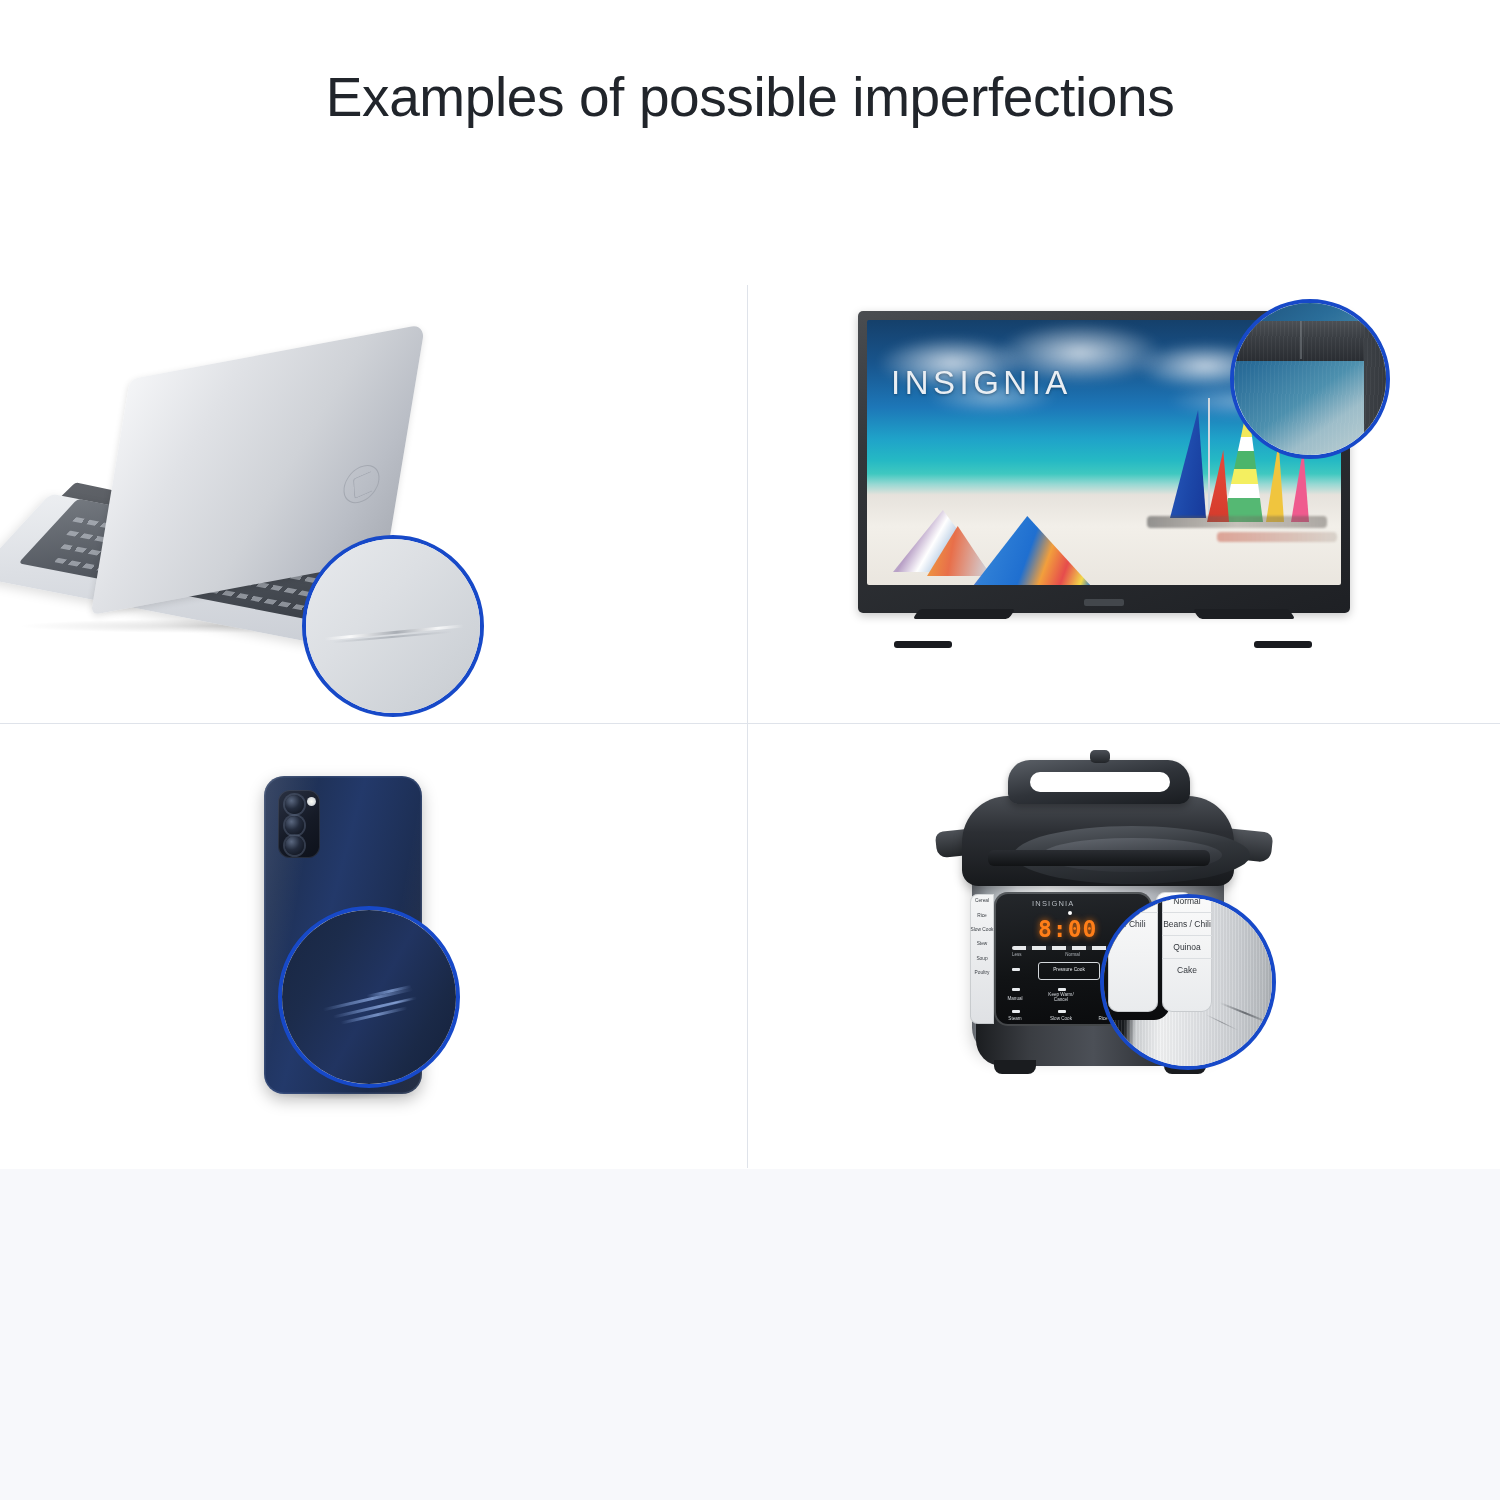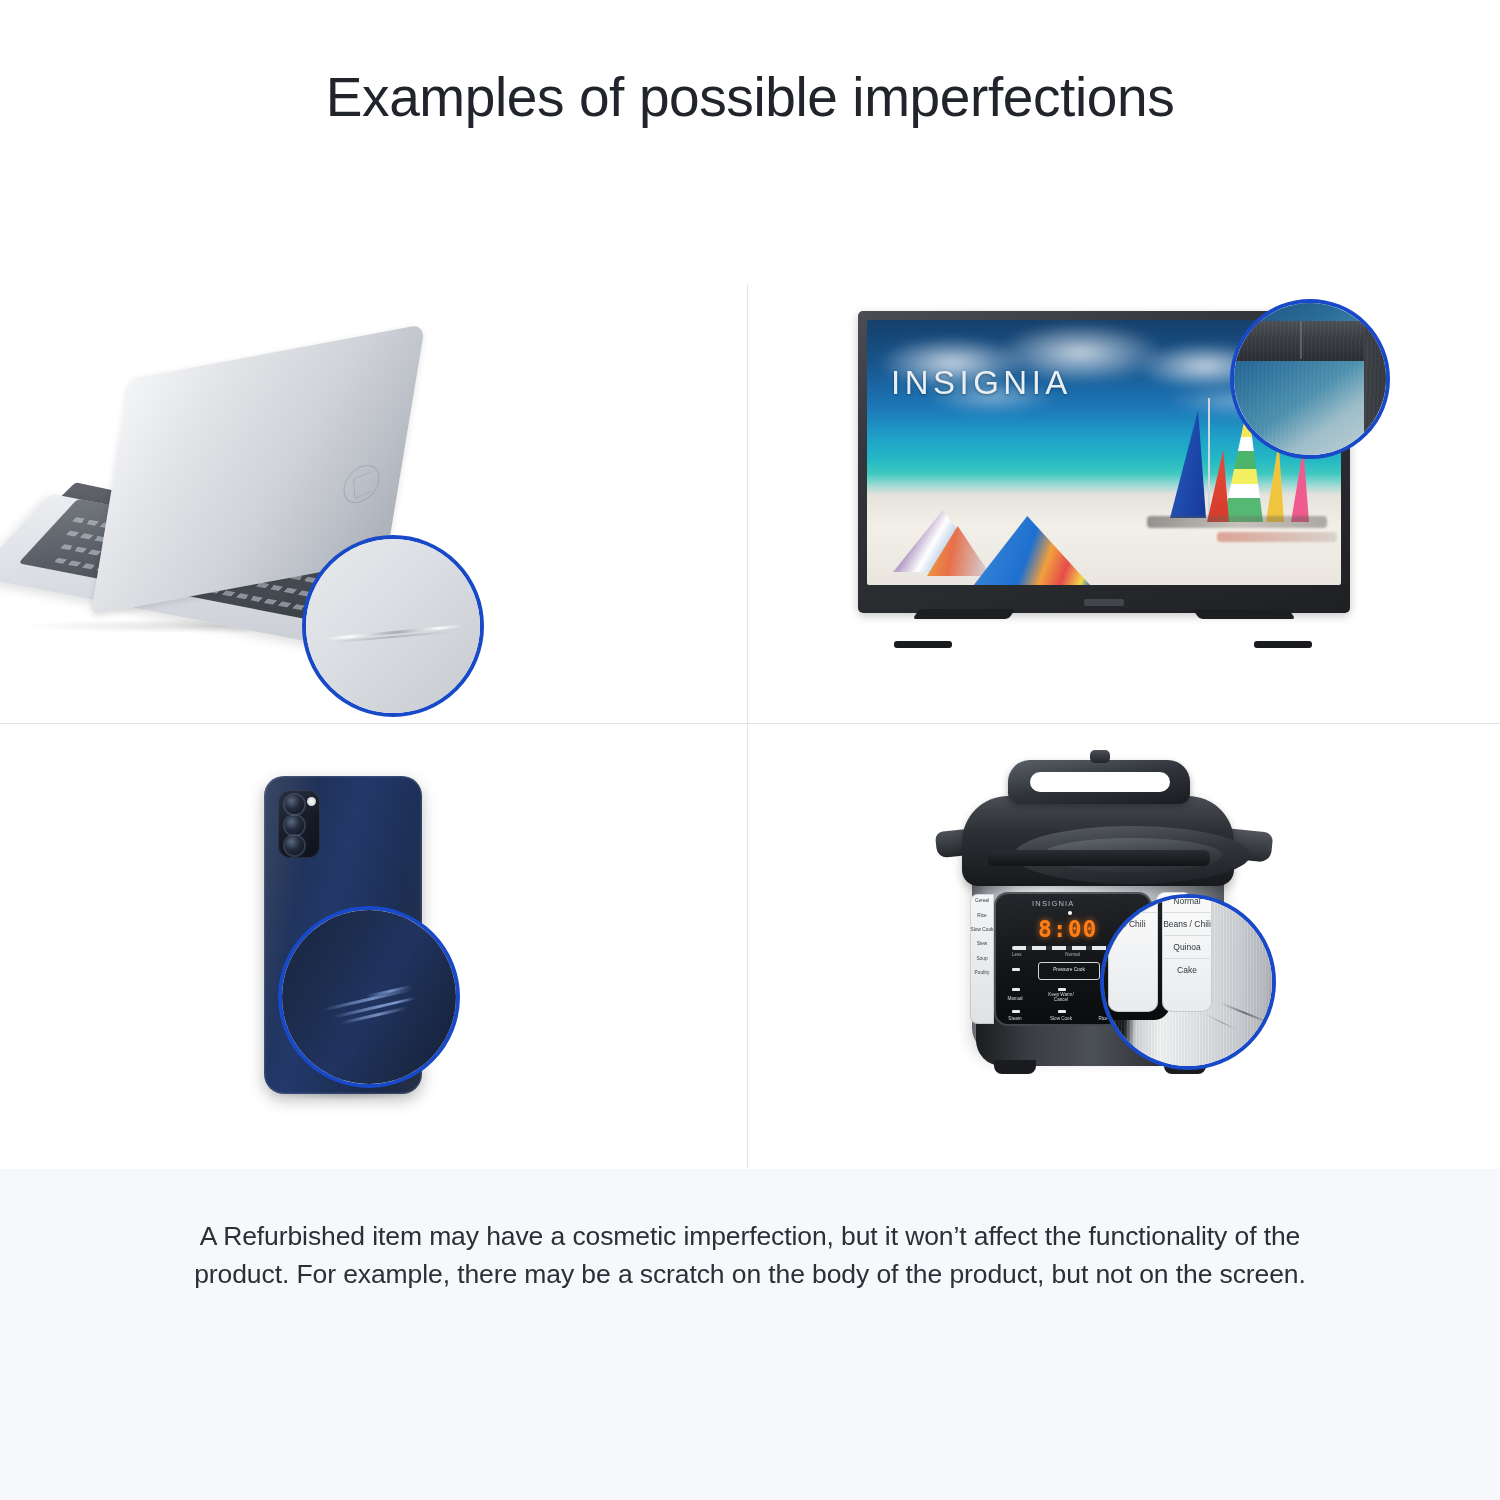--- a/index.html
+++ b/index.html
@@ -924,16 +924,15 @@
               <div class="cooker-scratch"></div>
               <div class="cooker-scratch2"></div>
             </div>
           </div>
         </div>
       </div>
     </div>
   </div>
 
   <div class="footer">
-    <p class="footer-p">A Refurbished item may have a cosmetic imperfection, but it won’t affect the functionality of the product. For example, there may be a scratch on the body of the product, but not on the screen.</p>
   </div>
 
 </div>
 
 </body></html>

